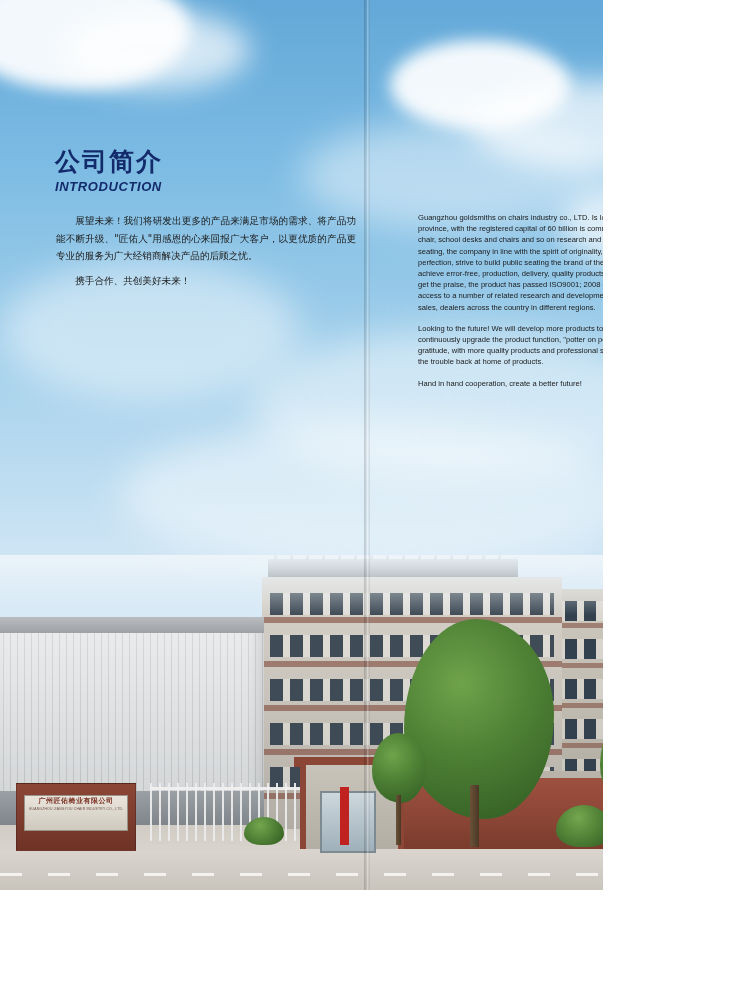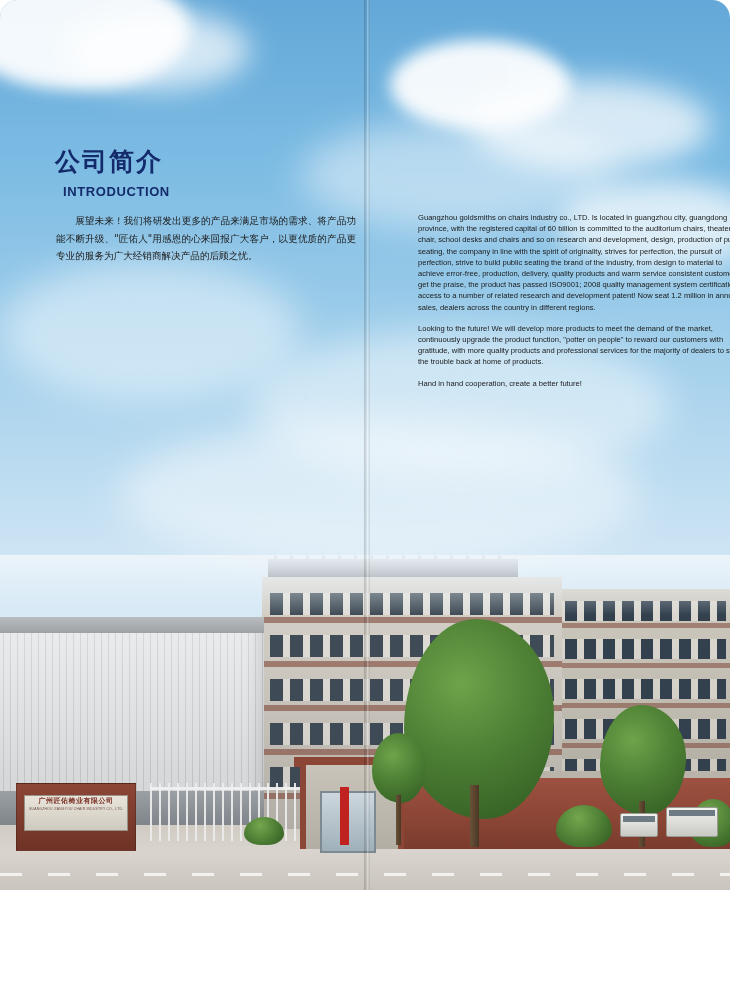--- a/index.html
+++ b/index.html
@@ -9,25 +9,24 @@
   }
   body {
     width: 730px;
     height: 990px;
     font-family: "Liberation Sans", sans-serif;
     overflow: hidden;
   }
 
   .page {
     position: relative;
-    width: 730px;
+    width: 603px;
     height: 990px;
     background: #ffffff;
     overflow: hidden;
-    border-radius: 18px;
   }
 
   
   .spread {
     position: absolute;
     left: 0;
     top: 0;
     width: 730px;
     height: 890px;
     overflow: hidden;
@@ -70,21 +69,22 @@
     color: #132a6b;
     line-height: 1.1;
     margin: 0 0 3px 0;
   }
   .title-en {
     font-family: "Liberation Sans", sans-serif;
     font-size: 13px;
     font-weight: bold;
     letter-spacing: 0.6px;
     color: #132a6b;
-    margin: 8px;
+    margin: 0;
+    font-style: italic;
   }
 
   
   .cn-body {
     position: absolute;
     left: 56px;
     top: 212px;
     width: 300px;
     z-index: 20;
     font-family: "DejaVu Sans", sans-serif;
@@ -373,20 +373,21 @@
     <div class="cloud faint" style="left:120px; top:420px; width:520px; height:150px;"></div>
   </div>
 
   <div class="title-block">
     <div class="title-cn">公司简介</div>
     <div class="title-en">INTRODUCTION</div>
   </div>
 
   <div class="cn-body">
     <p>展望未来！我们将研发出更多的产品来满足市场的需求、将产品功能不断升级、"匠佑人"用感恩的心来回报广大客户，以更优质的产品更专业的服务为广大经销商解决产品的后顾之忧。</p>
+    <p>携手合作、共创美好未来！</p>
   </div>
 
   <div class="en-body">
     <p>Guangzhou goldsmiths on chairs industry co., LTD. Is located in guangzhou city, guangdong province, with the registered capital of 60 billion is committed to the auditorium chairs, theater chair, school desks and chairs and so on research and development, design, production of public seating, the company in line with the spirit of originality, strives for perfection, the pursuit of perfection, strive to build public seating the brand of the industry, from design to material to achieve error-free, production, delivery, quality products and warm service consistent customers get the praise, the product has passed ISO9001; 2008 quality management system certification, access to a number of related research and development patent! Now seat 1.2 million in annual sales, dealers across the country in different regions.</p>
     <p>Looking to the future! We will develop more products to meet the demand of the market, continuously upgrade the product function, "potter on people" to reward our customers with gratitude, with more quality products and professional services for the majority of dealers to solve the trouble back at home of products.</p>
     <p>Hand in hand cooperation, create a better future!</p>
   </div>
 
   <div class="photo">
     <div class="photo-haze"></div>

